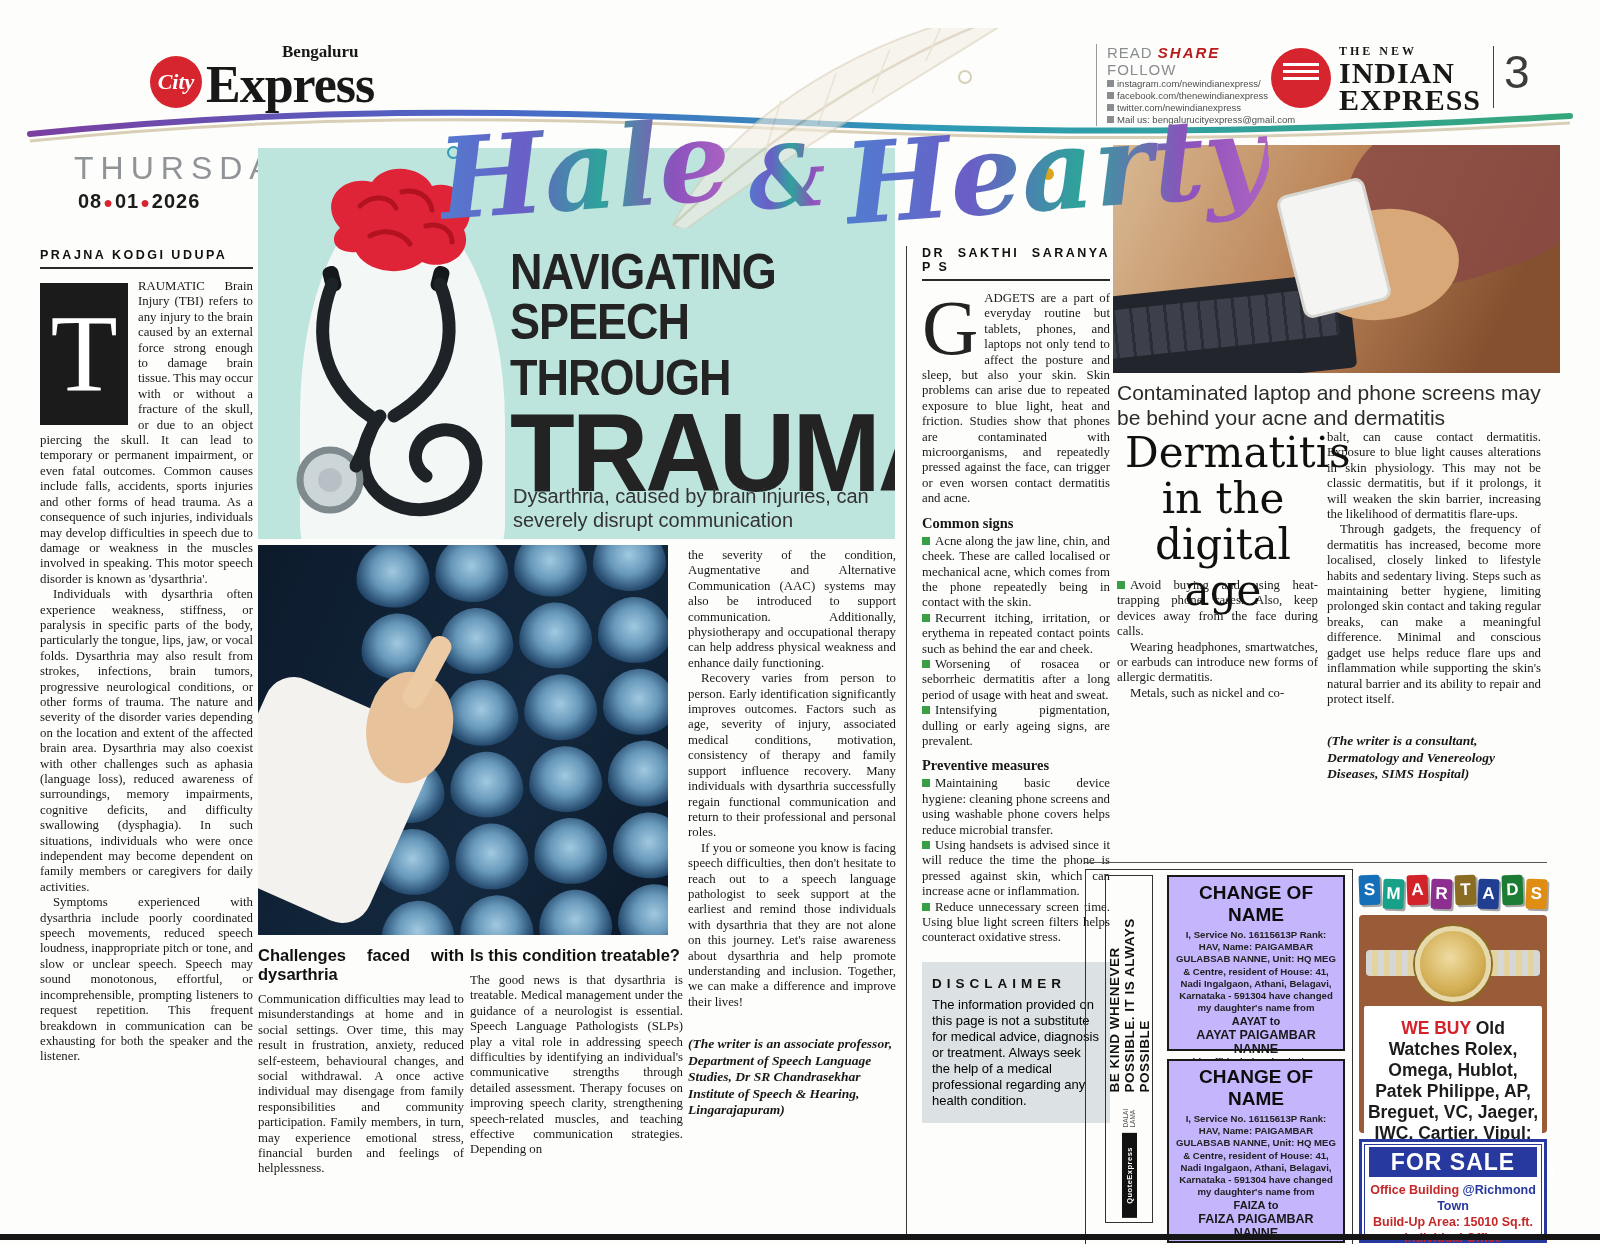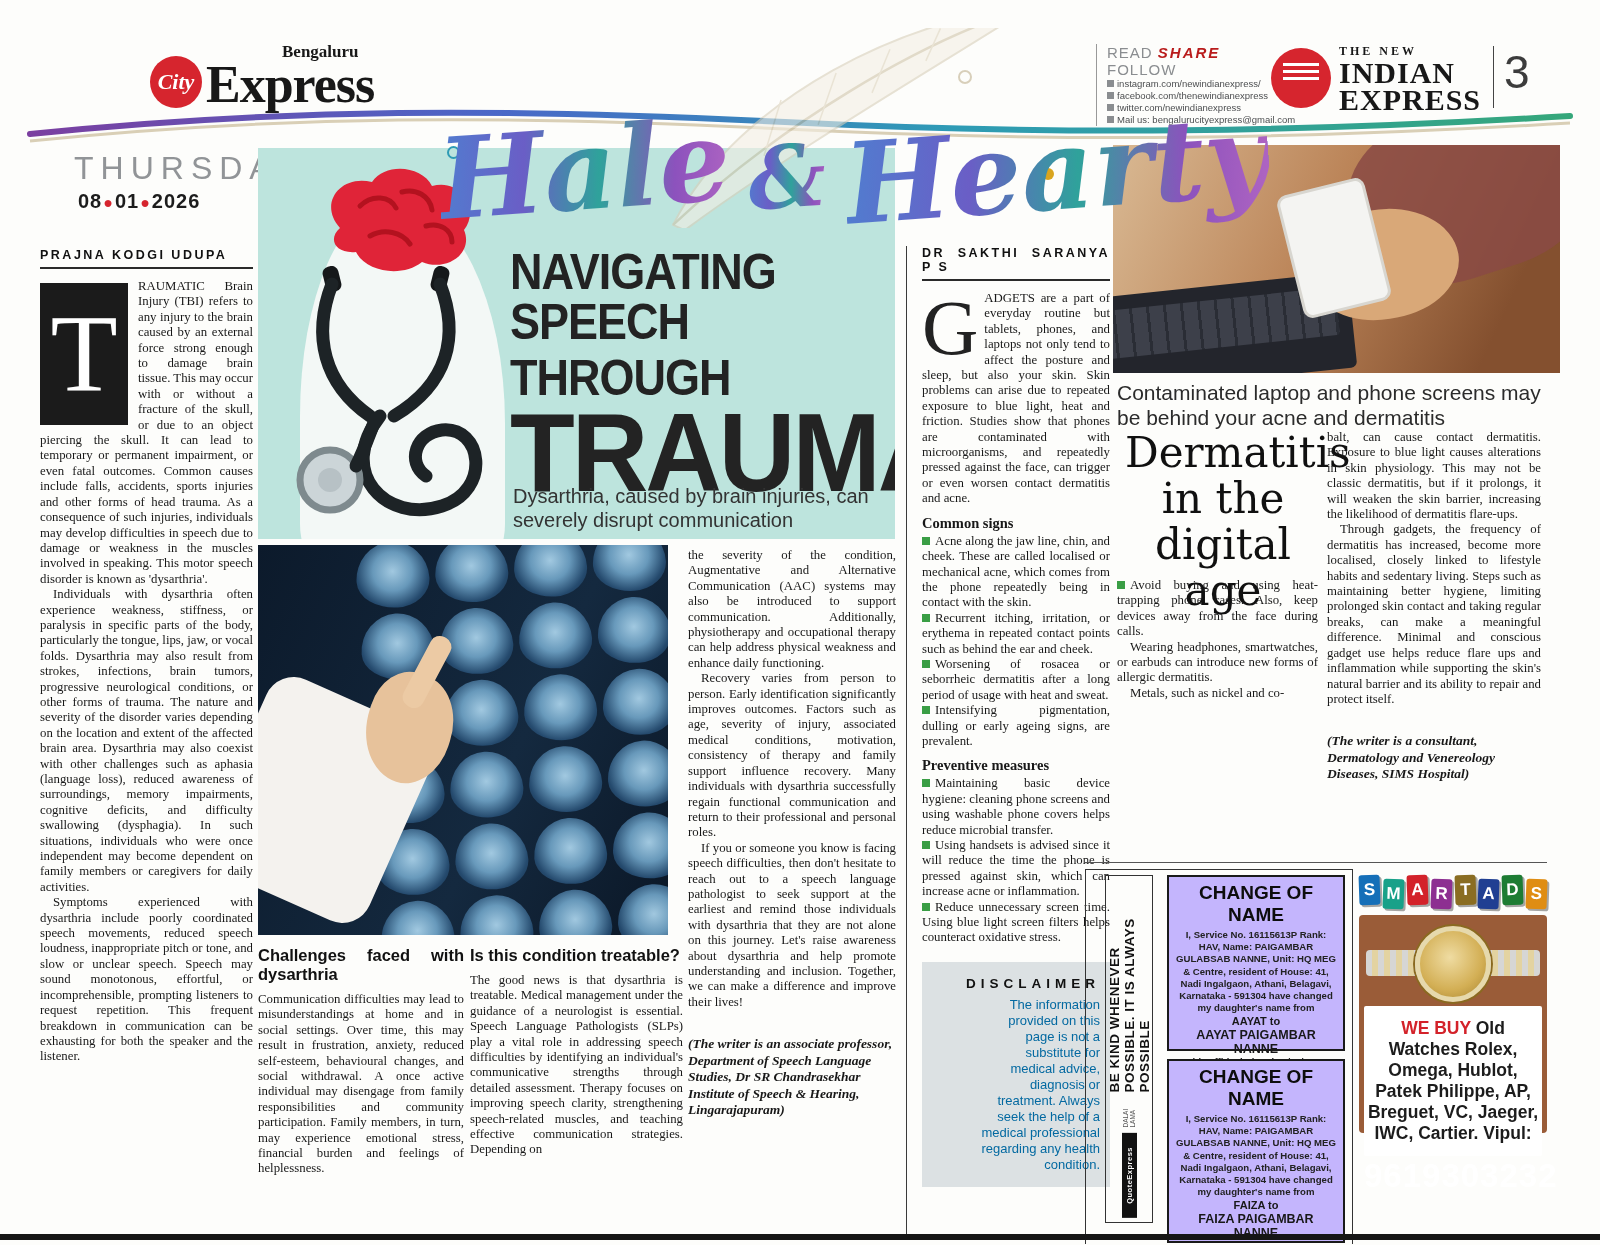--- a/index.html
+++ b/index.html
@@ -79,23 +79,23 @@
           border-radius:10px;transform:rotate(28deg);}
 
   
   .col-left{left:40px;top:248px;width:213px;height:952px;overflow:hidden;}
   .col-chal{left:258px;top:946px;width:206px;height:294px;overflow:hidden;}
   .col-treat{left:470px;top:946px;width:213px;height:294px;overflow:hidden;}
   .col4{left:688px;top:548px;width:208px;height:676px;overflow:hidden;}
   .vrule{left:906px;top:246px;width:1px;height:988px;background:#3a3a3a;}
   .col5{left:922px;top:246px;width:188px;height:994px;overflow:hidden;}
 
-  .disclaimer{margin-top:16px;background:#dce1e3;padding:14px 10px;text-align:right;}
+  .disclaimer{margin-top:16px;background:#dce1e3;padding:14px 10px;text-align:left;}
   .disc-title{font:bold 13.5px "Liberation Sans",sans-serif;letter-spacing:5px;color:#111;margin-bottom:6px;}
-  .disc-body{font:13px/16px "Liberation Sans",sans-serif;color:#0369a1;margin-left:48px;}
+  .disc-body{font:13px/16px "Liberation Sans",sans-serif;color:#000000;}
 
   
   .photo2{left:1113px;top:145px;width:447px;height:228px;background:linear-gradient(115deg,#d9b993,#bb8458 45%,#84502f 85%);overflow:hidden;}
   .p2-laptop{position:absolute;left:-20px;bottom:-8px;width:260px;height:96px;background:#23252c;transform:rotate(-6deg);border-radius:6px;}
   .p2-keys{position:absolute;left:8px;top:14px;right:14px;height:48px;
     background:repeating-linear-gradient(90deg,#3d404a 0 14px,#2a2d35 14px 17px);border-radius:3px;}
   .p2-sleeve{position:absolute;right:-30px;top:-40px;width:240px;height:170px;background:#8a4a44;border-radius:40%;transform:rotate(-18deg);opacity:.85;}
   .p2-hand{position:absolute;left:196px;top:64px;width:150px;height:110px;background:#d9a878;border-radius:45% 55% 50% 50%;transform:rotate(-10deg);}
   .p2-phone{position:absolute;left:176px;top:40px;width:84px;height:120px;background:#f4f4f2;border:3px solid #d8d6d0;
             border-radius:10px;transform:rotate(-14deg);}
@@ -393,16 +393,24 @@
       <div class="watch">
         <div class="strap"></div>
         <div class="face"></div>
       </div>
       <div class="wb-panel">
         <span class="wb-lead">WE BUY</span><span> Old Watches Rolex, Omega, Hublot, Patek Philippe, AP, Breguet, VC, Jaeger, IWC, Cartier. Vipul:</span>
       </div>
       <div class="wb-phone">9619303232</div>
     </div>
 
+    <div class="forsale">
+      <div class="fs-title">FOR SALE</div>
+      <div class="fs-body">
+        <span>Office Building </span><span class="fs-blue">@Richmond Town</span><br>
+        <span>Build-Up Area: 15010 Sq.ft.</span><br>
+        <span>Individual Office</span>
+      </div>
+    </div>
   </div>
 
   <div class="abs botbar"></div>
 </div>
 
 </body></html>

